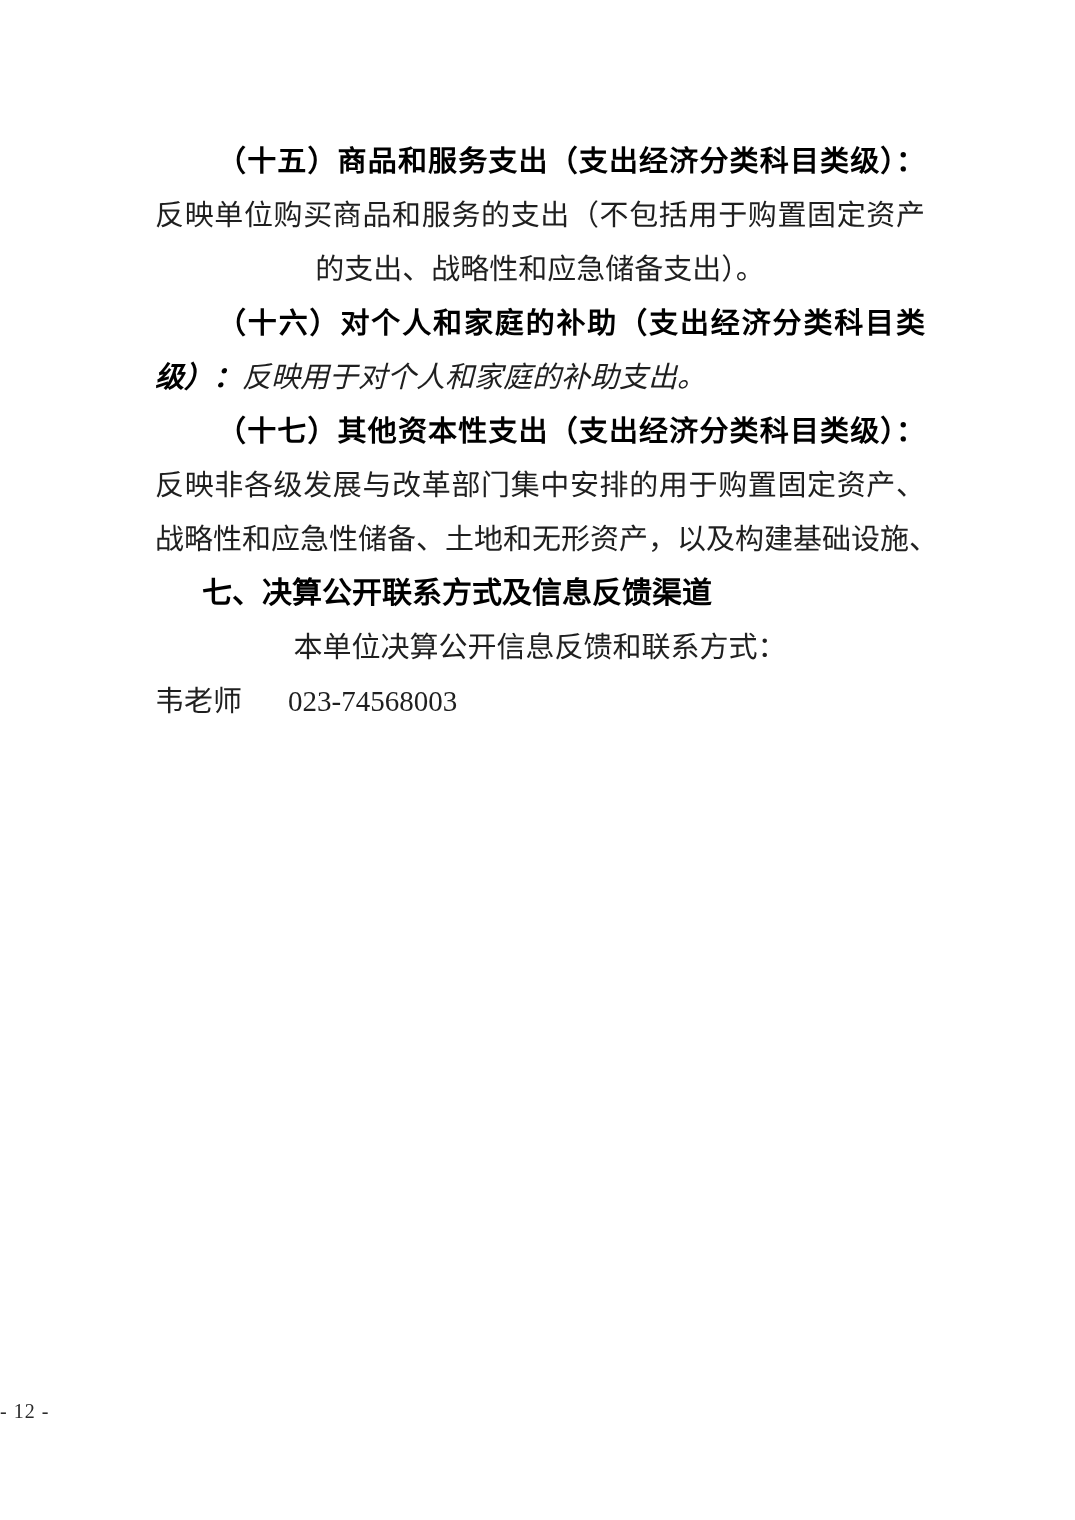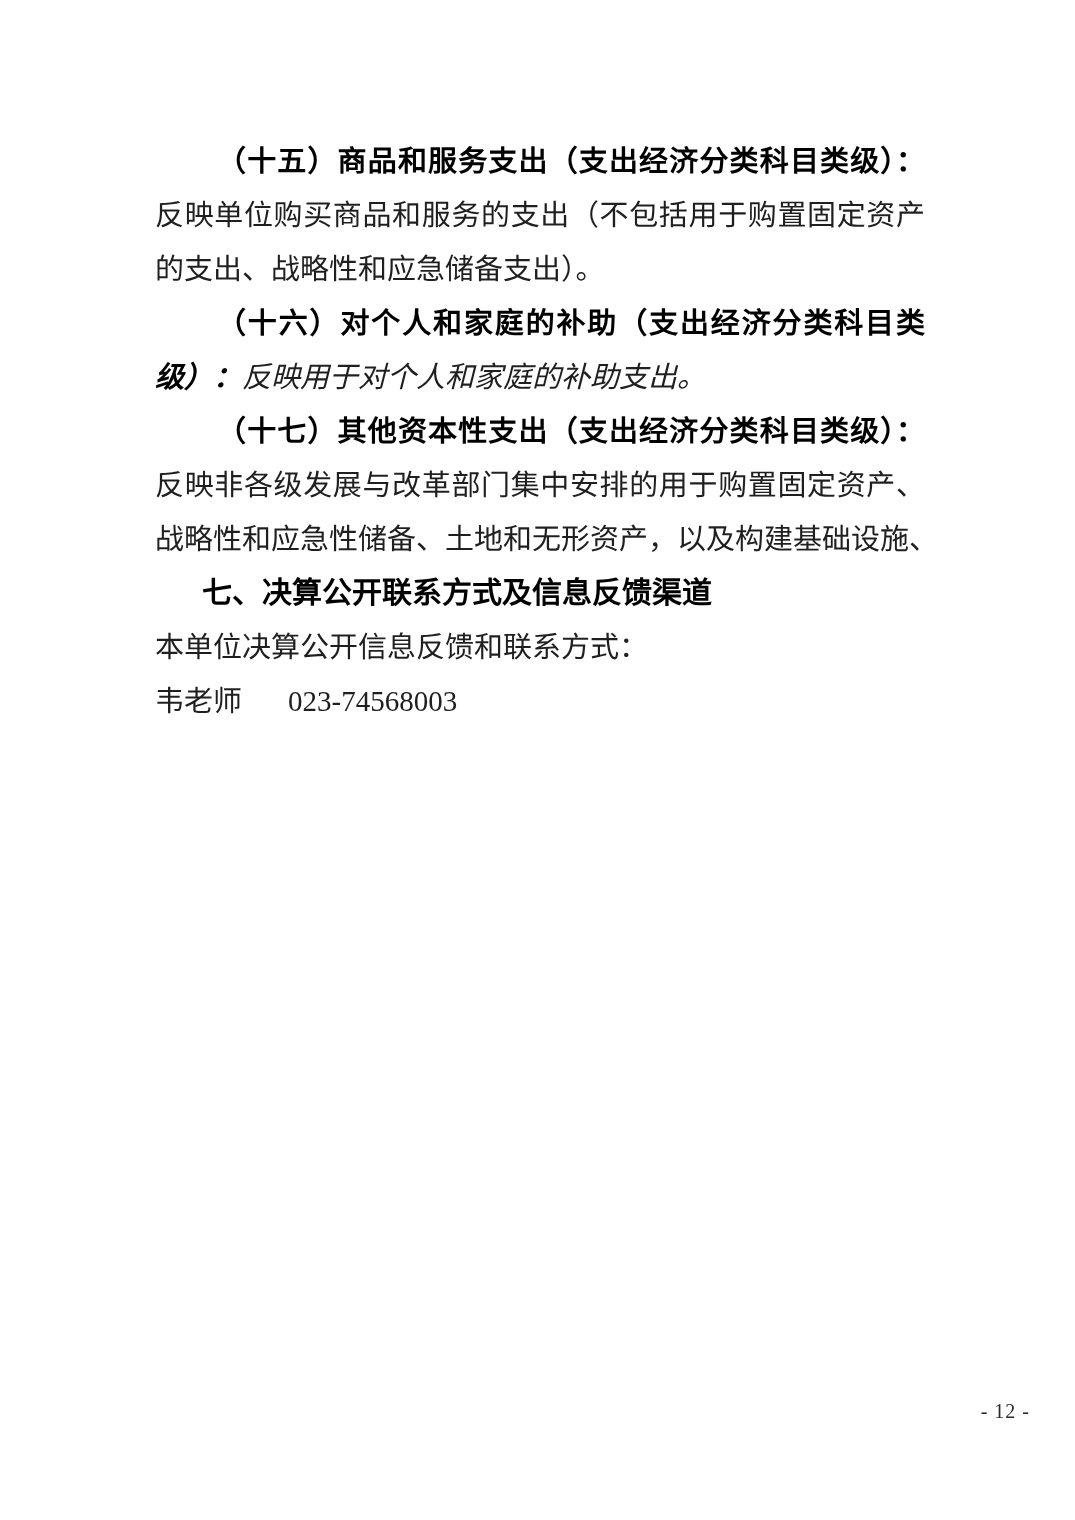--- a/index.html
+++ b/index.html
@@ -32,40 +32,40 @@
     color: #000000;
     text-align: justify;
     text-align-last: justify;
   }
   
   .body-line-full {
     text-align: justify;
     text-align-last: justify;
   }
   
-  .body-line-end { text-align: left; }
+  .body-line-end { text-align: center; }
   .mixed-line { text-align: left; font-style: italic; }
   
   .section-heading-line {
     padding-left: 47px;
     font-weight: bold;
     color: #000000;
     font-family: "Liberation Sans", "DejaVu Sans", sans-serif;
     font-size: 30px;
   }
   .contact-line { text-align: left; }
   .run-bold { font-weight: bold; color: #000000; }
   .run-sans { font-family: "Liberation Sans", "DejaVu Sans", sans-serif; }
   .run-gap { margin-left: 46px; }
   .footer {
     position: absolute;
     left: 0;
     right: 0;
     top: 1400px;
-    text-align: right;
+    text-align: left;
     font-size: 20px;
     letter-spacing: 1px;
     color: #2a2a2a;
   }
 </style>
 </head>
 <body>
 
 <div class="page" style="background: rgb(255, 255, 255); color: rgb(31, 31, 31);">
   <div class="content">

